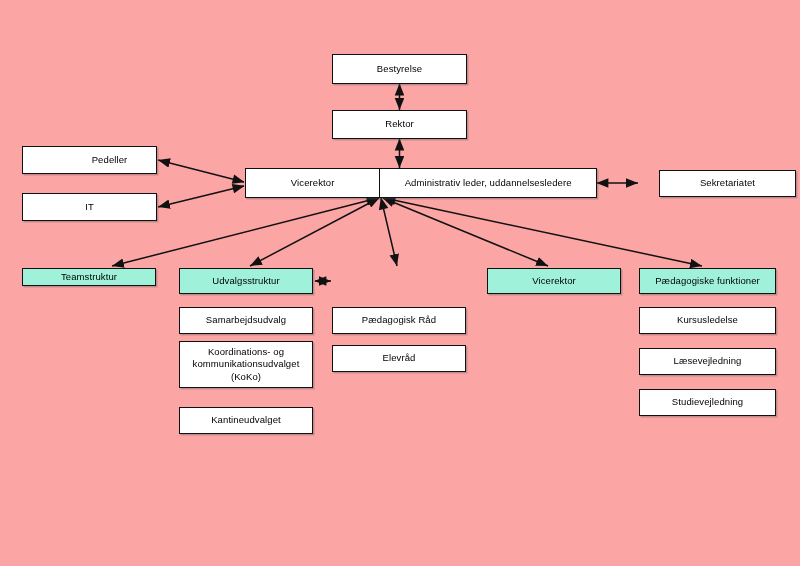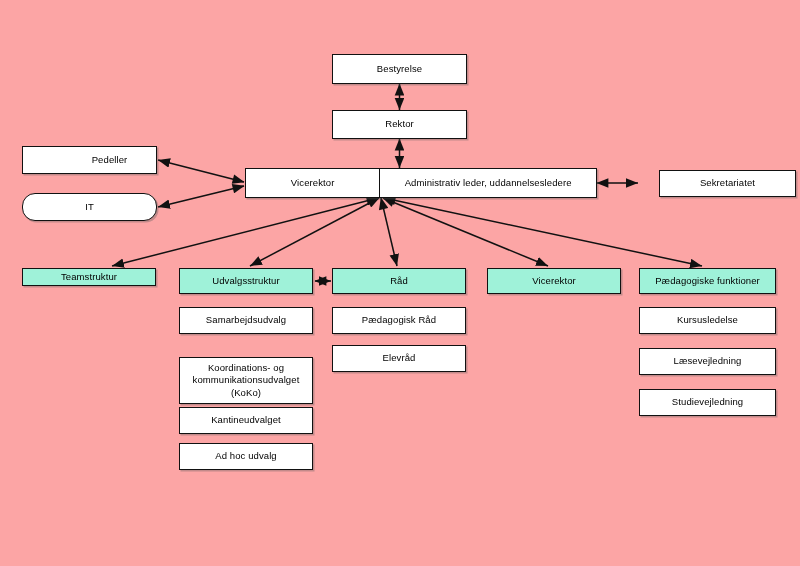--- a/index.html
+++ b/index.html
@@ -114,63 +114,57 @@
     </div>
     <div class="half right" style="width:217px;">
       <span class="lbl">Administrativ leder, uddannelsesledere</span>
     </div>
   </div>
 
   <div class="node" style="left:22px; top:146px; width:135px; height:28px;padding-left:44px;">
     <span class="lbl">Pedeller</span>
   </div>
 
-  <div class="node" style="left:22px; top:193px; width:135px; height:28px;border-radius:13px;">
+  <div class="node" style="left:22px; top:193px; width:135px; height:28px;">
     <span class="lbl">IT</span>
   </div>
 
   <div class="node" style="left:639px; top:170px; width:137px; height:27px;margin-left:20px;">
     <span class="lbl">Sekretariatet</span>
   </div>
 
   <div class="node green" style="left:22px; top:268px; width:134px; height:18px;">
     <span class="lbl">Teamstruktur</span>
   </div>
 
   <div class="node green" style="left:179px; top:268px; width:134px; height:26px;">
     <span class="lbl">Udvalgsstruktur</span>
   </div>
 
-  <div class="node green" style="left:332px; top:268px; width:134px; height:26px;">
-    <span class="lbl">Råd</span>
-  </div>
 
   <div class="node green" style="left:487px; top:268px; width:134px; height:26px;">
     <span class="lbl">Vicerektor</span>
   </div>
 
   <div class="node green" style="left:639px; top:268px; width:137px; height:26px;">
     <span class="lbl">Pædagogiske funktioner</span>
   </div>
 
   <div class="node" style="left:179px; top:307px; width:134px; height:27px;">
     <span class="lbl">Samarbejdsudvalg</span>
   </div>
 
-  <div class="node" style="left:179px; top:341px; width:134px; height:47px;margin-top:16px;">
+  <div class="node" style="left:179px; top:341px; width:134px; height:47px;">
     <span class="lbl">Koordinations- og kommunikationsudvalget (KoKo)</span>
   </div>
 
   <div class="node" style="left:179px; top:407px; width:134px; height:27px;">
     <span class="lbl">Kantineudvalget</span>
   </div>
 
-  <div class="node" style="left:179px; top:443px; width:134px; height:27px;">
-    <span class="lbl">Ad hoc udvalg</span>
-  </div>
 
   <div class="node" style="left:332px; top:307px; width:134px; height:27px;">
     <span class="lbl">Pædagogisk Råd</span>
   </div>
 
   <div class="node" style="left:332px; top:345px; width:134px; height:27px;">
     <span class="lbl">Elevråd</span>
   </div>
 
   <div class="node" style="left:639px; top:307px; width:137px; height:27px;">

